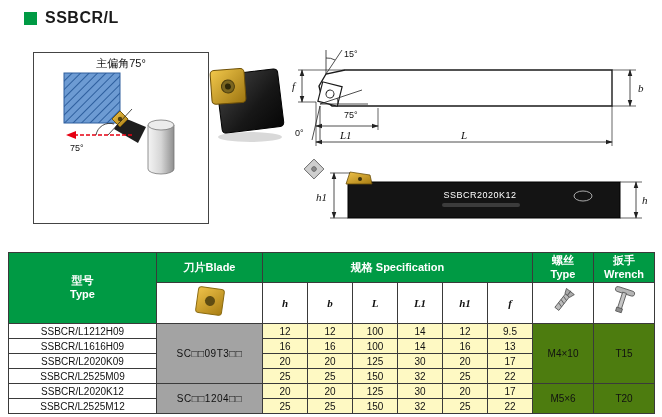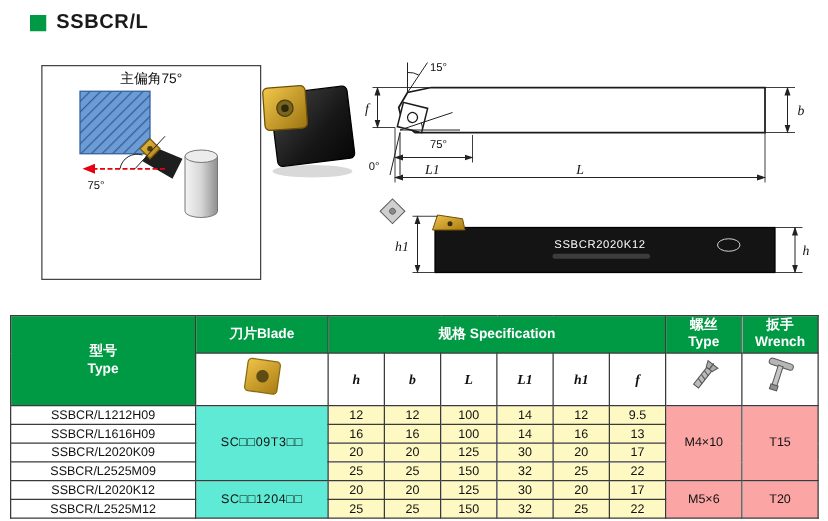--- a/index.html
+++ b/index.html
@@ -21,22 +21,22 @@
   .spec-table{position:absolute;left:8px;top:252px;width:646px;border-collapse:collapse;table-layout:fixed;}
   .spec-table td,.spec-table th{border:1px solid #3a3a3a;text-align:center;vertical-align:middle;
       padding:0;overflow:hidden;}
   .gh{background:#009a44;color:#fff;font-weight:bold;font-size:11px;line-height:1.25;}
   .hdr1{height:30px;}
   .hdr2{height:38px;}
   .drow{height:15px;}
   .dim-h{font-size:11px;font-weight:bold;font-style:italic;font-family:"Liberation Serif",serif;background:#fff;}
   .type-cell{font-size:10px;font-weight:normal;color:#111;background:#fff;}
   .num-cell{font-size:10px;background:#fef9c3;}
-  .blade-cell{font-size:10px;background:#5eead4;letter-spacing:.5px;}
-  .acc-cell{font-size:10px;background:#fca5a5;}
+  .blade-cell{font-size:10px;background:#a3a3a3;letter-spacing:.5px;}
+  .acc-cell{font-size:10px;background:#4d7c0f;}
   .icon-cell{background:#fff;}
 </style>
 </head>
 <body>
 
 <div class="page">
 
   <div class="title-row">
     <span class="title-sq"></span>
     <span class="title-text">SSBCR/L</span>

